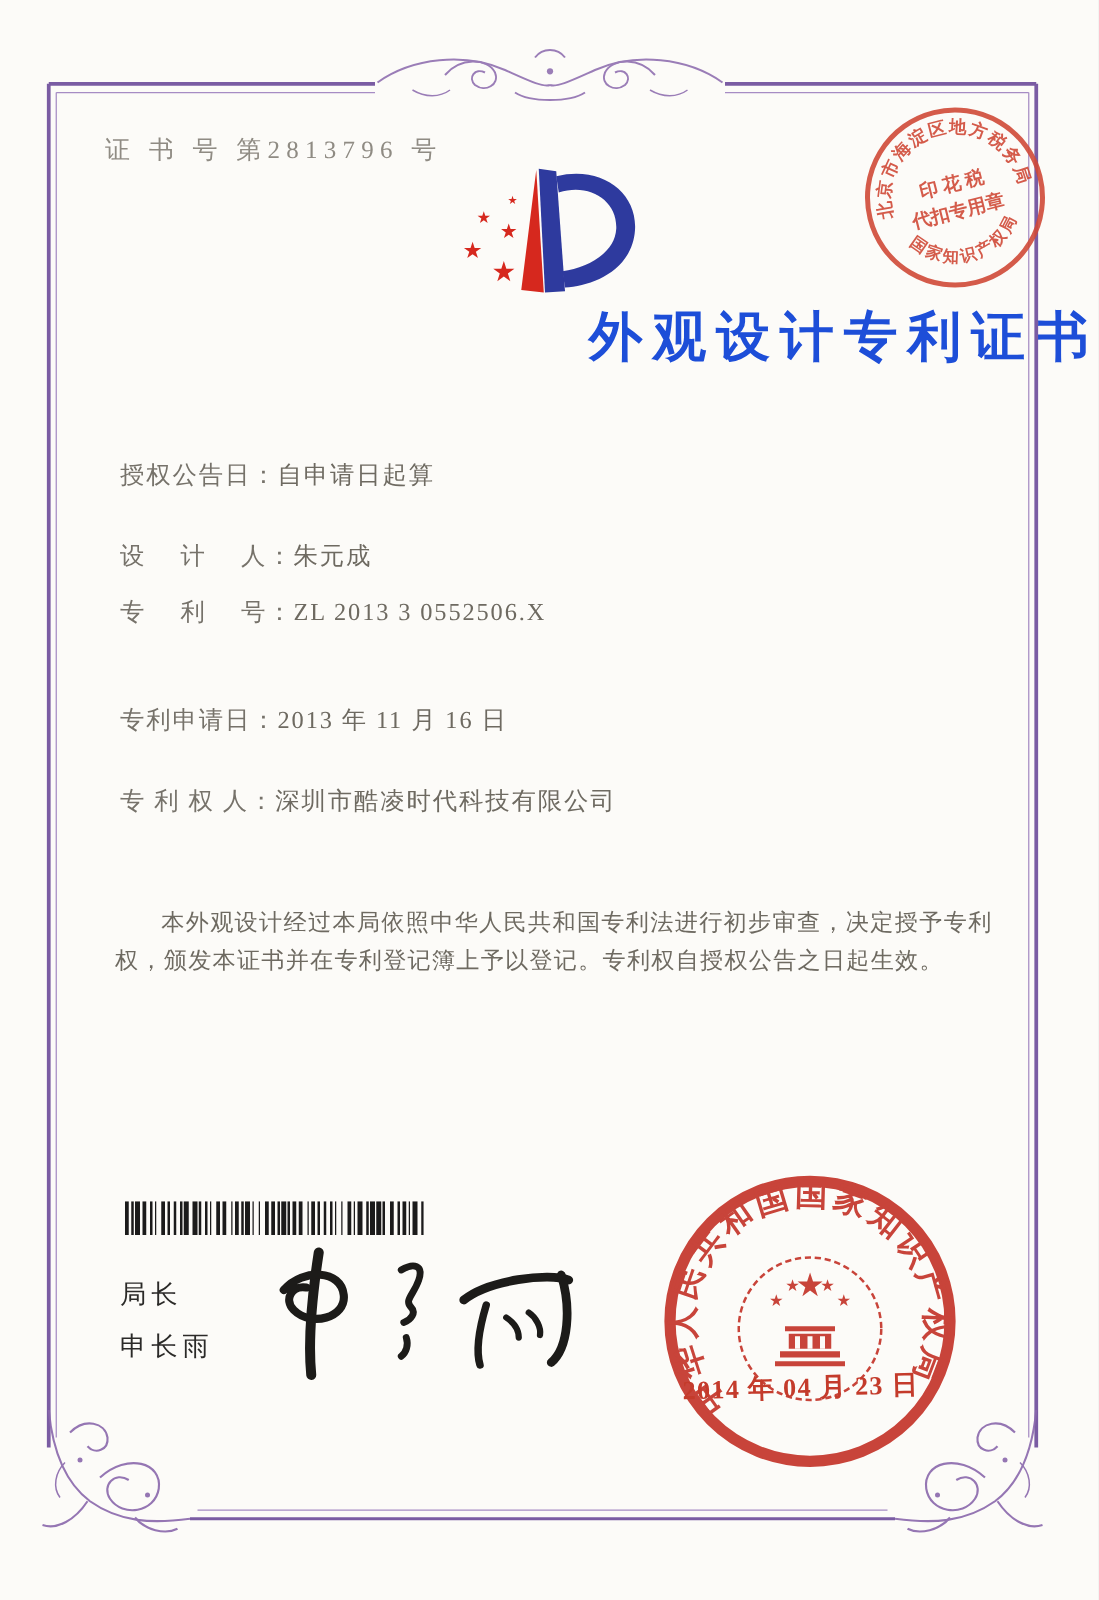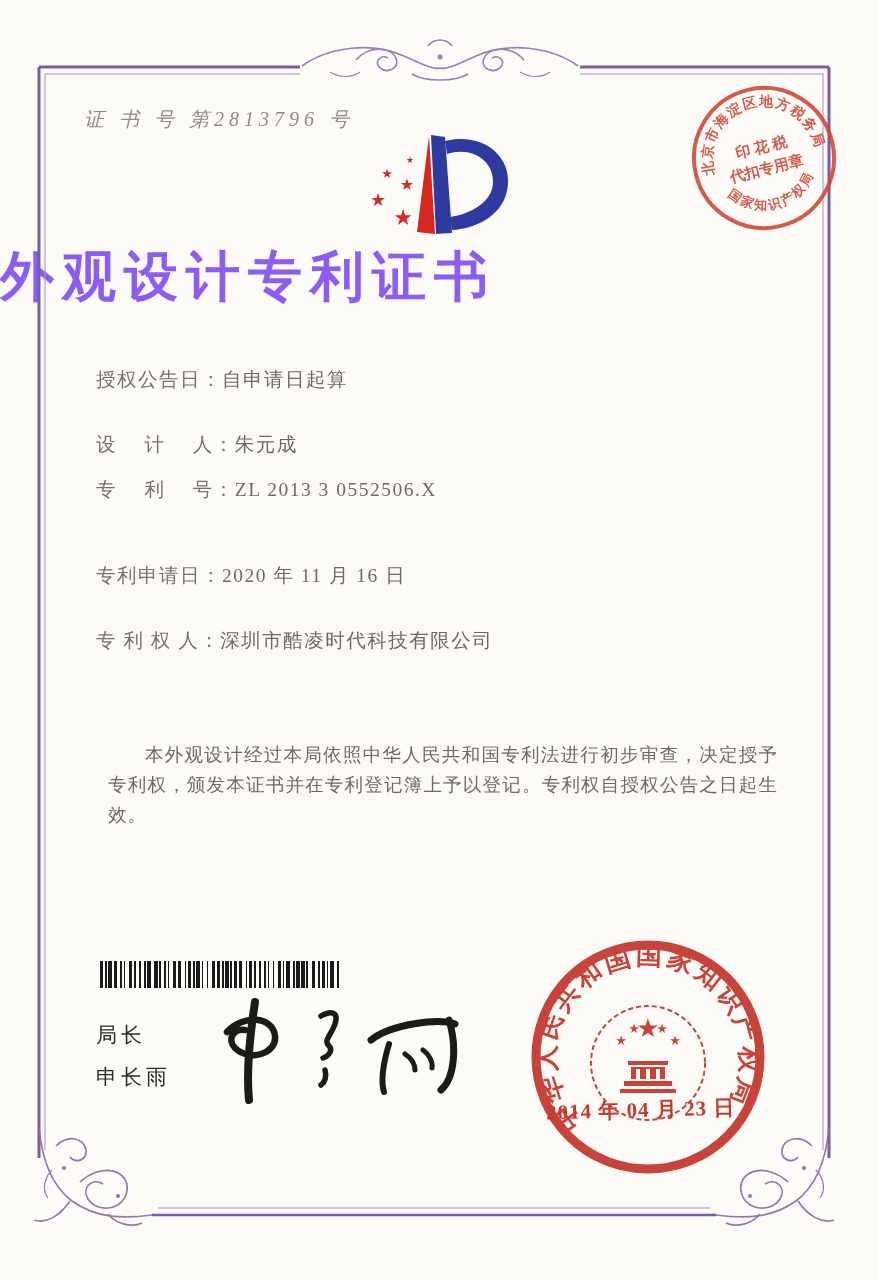--- a/index.html
+++ b/index.html
@@ -4,38 +4,38 @@
 <style>
   html,body{margin:0;padding:0;background:#e8e8e8;}
   .page{
     position:relative;width:879px;height:1280px;margin:0 auto;
     background:#fcfbf8;overflow:hidden;
     font-family:"Liberation Serif","DejaVu Serif",serif;
   }
   .abs{position:absolute;}
   
   .cert-number{
-    left:84px;top:106px;font-size:20px;color:#8f8b83;letter-spacing:5px;font-style:italic;
+    left:84px;top:106px;font-size:20px;color:#8f8b83;letter-spacing:5px;
   }
   
   .cert-title{
-    left:0;top:241px;width:100%;text-align:left;
-    font-size:54px;font-weight:700;color:#8b5cf6;letter-spacing:8px;
+    left:0;top:241px;width:100%;text-align:right;
+    font-size:43px;font-weight:700;color:#1d4ed8;letter-spacing:8px;
   }
   
   .field-row{left:96px;height:28px;font-size:19.5px;color:#6e6a61;letter-spacing:1.5px;white-space:nowrap;}
   .field-row .flabel{color:#76726a;}
   .field-row .fvalue{color:#6e6a61;}
   .fr0{top:366px}.fr1{top:431px}.fr2{top:476px}.fr3{top:562px}.fr4{top:627px}.fr5{top:692px}
   
   .body-text{
     left:92px;top:724px;width:702px;font-size:18.5px;line-height:30px;
     color:#6e6a61;letter-spacing:1px;text-align:justify;
   }
-  .body-text p{margin:16px;text-indent:2em;}
+  .body-text p{margin:0;text-indent:2em;}
   
   .barcode{left:100px;top:961px;width:239px;height:27px;display:flex;overflow:hidden;}
   .barcode i{display:block;height:100%;flex:none;}
   
   .officer-title{left:96px;top:1021px;font-size:21px;color:#2b2a28;letter-spacing:4px;}
   .officer-name{left:96px;top:1063px;font-size:21px;color:#2b2a28;letter-spacing:4px;}
   
   .seal-date{
     left:546px;top:1096px;font-size:21px;font-weight:700;color:#c43b2b;
     letter-spacing:1px;z-index:6;transform:rotate(-1.5deg);white-space:nowrap;
@@ -126,21 +126,21 @@
   <div class="abs field-row fr0">
     <span class="flabel">授权公告日：</span><span class="fvalue">自申请日起算</span>
   </div>
   <div class="abs field-row fr1">
     <span class="flabel">设　 计　 人：</span><span class="fvalue">朱元成</span>
   </div>
   <div class="abs field-row fr2">
     <span class="flabel">专　 利　 号：</span><span class="fvalue">ZL 2013 3 0552506.X</span>
   </div>
   <div class="abs field-row fr3">
-    <span class="flabel">专利申请日：</span><span class="fvalue">2020 年 11 月 16 日</span>
+    <span class="flabel">专利申请日：</span><span class="fvalue">2013 年 11 月 16 日</span>
   </div>
   <div class="abs field-row fr4">
     <span class="flabel">专 利 权 人：</span><span class="fvalue">深圳市酷凌时代科技有限公司</span>
   </div>
 
   <div class="abs body-text">
     <p>本外观设计经过本局依照中华人民共和国专利法进行初步审查，决定授予专利权，颁发本证书并在专利登记簿上予以登记。专利权自授权公告之日起生效。</p>
   </div>
 
   <div class="abs barcode">

